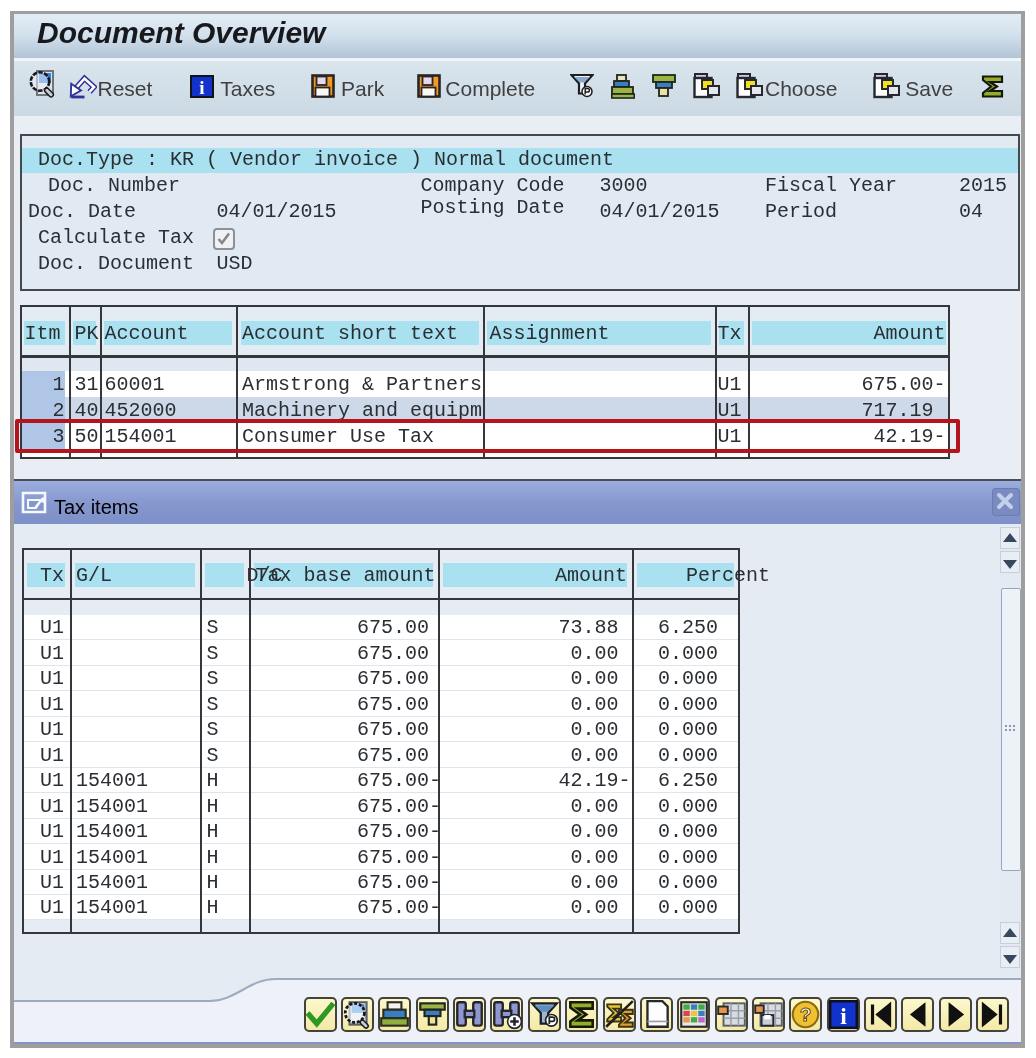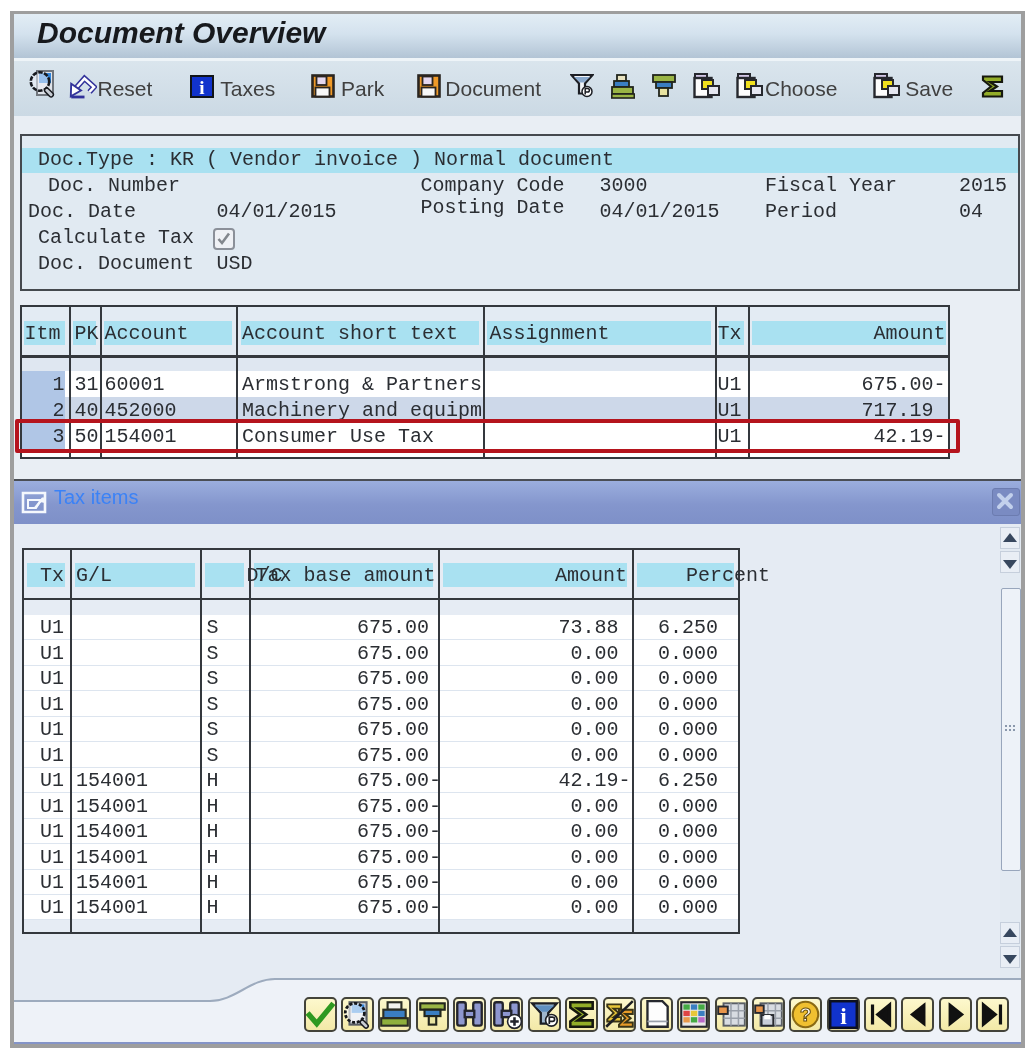--- a/index.html
+++ b/index.html
@@ -13,42 +13,42 @@
 #title{left:37px;top:16px;font-size:30px;font-weight:bold;font-style:italic;color:#17191d;line-height:1.15;}
 #tsep{left:14px;top:58px;width:1007px;height:3px;background:#eef4f8;}
 #toolbar{left:14px;top:61px;width:1007px;height:55px;background:linear-gradient(#dae5ed,#cbd9e4);}
 .tbtext{top:77.8px;font-size:21px;color:#404040;line-height:1;}
 .ibox{left:20px;top:134px;width:996px;height:153px;border:2px solid #45494e;background:#e1eaf2;}
 .cyan{background:#a9e1f1;}
 .dkb{background:#34383d;}
 .redbox{left:15px;top:419px;width:937px;height:26px;border:4px solid #b5141d;border-radius:2px;}
 #mtitle{left:14px;top:481px;width:1007px;height:43px;
  background:linear-gradient(#9baede,#8496cd 55%,#7e90c8);}
-#mtitletext{left:54px;top:487px;font-size:20px;color:#3b82f6;line-height:1;}
+#mtitletext{left:54px;top:497px;font-size:20px;color:#000000;line-height:1;}
 #mclose{left:992px;top:488px;width:26px;height:26px;background:#7a8bc2;border:1px solid #6c7cb0;border-radius:3px;}
 #dlg{left:14px;top:524px;width:1007px;height:518px;background:#e5ebf3;}
 #sbar{left:1000px;top:526px;width:21px;height:464px;background:#e3eaf2;}
 .arr-u{width:0;height:0;border-left:7px solid transparent;border-right:7px solid transparent;border-bottom:9px solid #37475e;}
 .arr-d{width:0;height:0;border-left:7px solid transparent;border-right:7px solid transparent;border-top:9px solid #37475e;}
 #thumb{left:1001px;top:588px;width:18px;height:281px;background:#edf2f8;border:1px solid #98a6bc;border-radius:2px;}
 .fbtn{position:absolute;top:997px;width:33px;height:35px;border:2px solid #43433a;border-radius:5px;
   background:linear-gradient(#fdf8cd,#f3e9a7);box-sizing:border-box;}
 #bline{left:14px;top:1042px;width:1007px;height:2px;background:#8494c8;}
 </style></head>
 <body>
 
 <div id="frame" class="abs"></div>
 <div id="titlebar" class="abs"></div>
 <div id="title" class="abs">Document Overview</div>
 <div id="tsep" class="abs"></div>
 <div id="toolbar" class="abs"></div>
 <div class="abs tbtext" style="left:97.5px;">Reset</div>
 <div class="abs tbtext" style="left:220.3px;">Taxes</div>
 <div class="abs tbtext" style="left:341px;">Park</div>
-<div class="abs tbtext" style="left:445.3px;">Document</div>
+<div class="abs tbtext" style="left:445.3px;">Complete</div>
 <div class="abs tbtext" style="left:765px;">Choose</div>
 <div class="abs tbtext" style="left:905.3px;">Save</div>
 <svg class="abs" style="left:28px;top:68px;" width="27" height="32" viewBox="0 0 27 32">
 <rect x="9" y="3" width="16" height="24" fill="#dfe3e9" stroke="#70757c" stroke-width="2"></rect>
 <rect x="11" y="5" width="12" height="10" fill="#2f84dc"></rect>
 <circle cx="12" cy="13.5" r="9.2" fill="#eef3f9" fill-opacity="0.55" stroke="#17191e" stroke-width="2.6" stroke-dasharray="4.5 1.4"></circle>
 <rect x="18.8" y="19.2" width="10.5" height="4.4" rx="2.2" transform="rotate(45 18.8 19.2)" fill="#c8cdd4" stroke="#17191e" stroke-width="1.5"></rect>
 </svg>
 <svg class="abs" style="left:68px;top:74px;" width="29" height="25" viewBox="0 0 29 25">
 <path d="M8 14 L16.5 4.5 L26 13 L21.5 18" fill="none" stroke="#32329b" stroke-width="5.6"></path>

